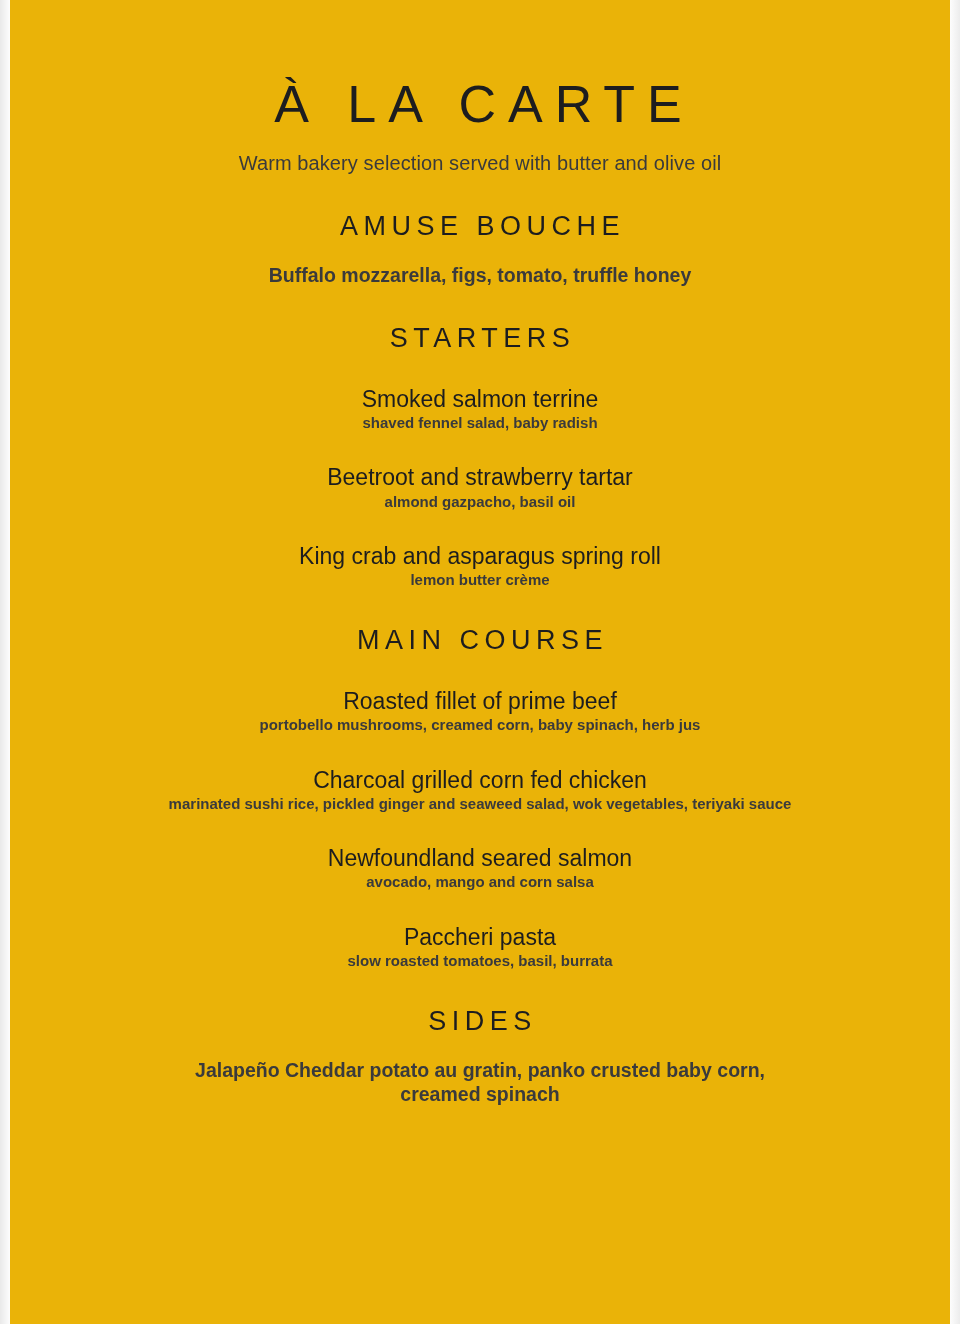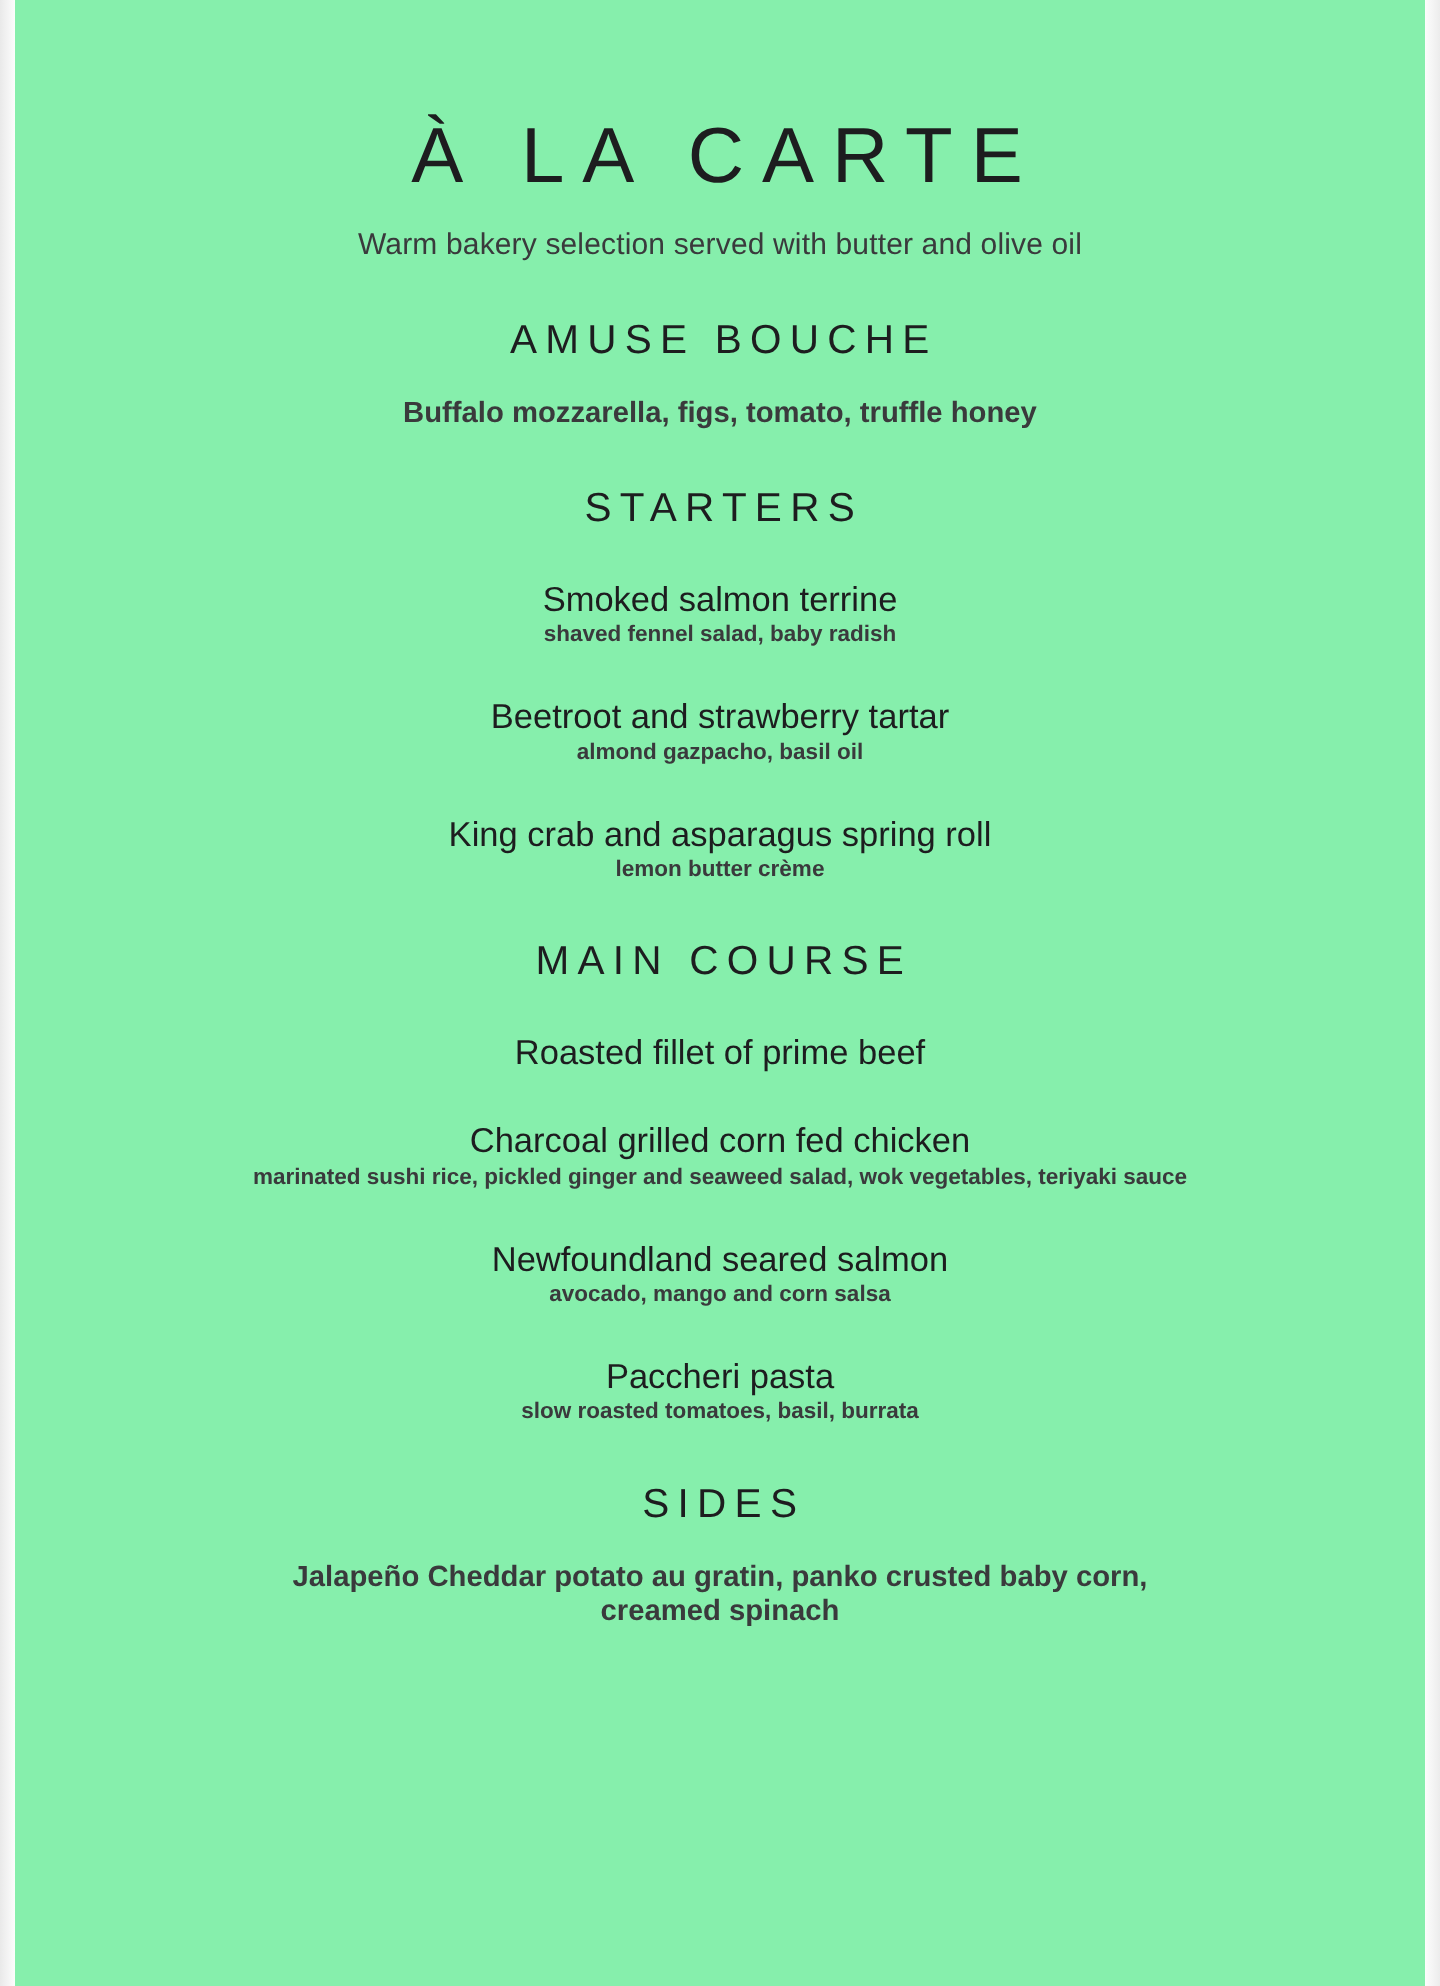--- a/index.html
+++ b/index.html
@@ -14,21 +14,21 @@
     color: #2b2b2b;
     overflow: hidden;
     position: relative;
   }
   
   .page {
     position: absolute;
     top: 0; left: 0;
     width: 960px;
     height: 1324px;
-    background: #86efac;
+    background: #eab308;
     box-sizing: border-box;
     padding: 0;
   }
   .edge-left, .edge-right {
     position: absolute;
     top: 0;
     width: 10px;
     height: 1324px;
   }
   .edge-left  { left: 0;  background: linear-gradient(to right, #e9e9e9, #fdfdfd); }
@@ -132,20 +132,21 @@
         <div class="dish-desc">lemon butter crème</div>
       </div>
       <div class="dish">
       </div>
     </div>
 
     <div class="section-heading">MAIN COURSE</div>
     <div class="dish-list">
       <div class="dish">
         <div class="dish-name">Roasted fillet of prime beef</div>
+        <div class="dish-desc wide">portobello mushrooms, creamed corn, baby spinach, herb jus</div>
       </div>
       <div class="dish">
         <div class="dish-name">Charcoal grilled corn fed chicken</div>
         <div class="dish-desc wide">marinated sushi rice, pickled ginger and seaweed salad, wok vegetables, teriyaki sauce</div>
       </div>
       <div class="dish">
         <div class="dish-name">Newfoundland seared salmon</div>
         <div class="dish-desc">avocado, mango and corn salsa</div>
       </div>
       <div class="dish">

